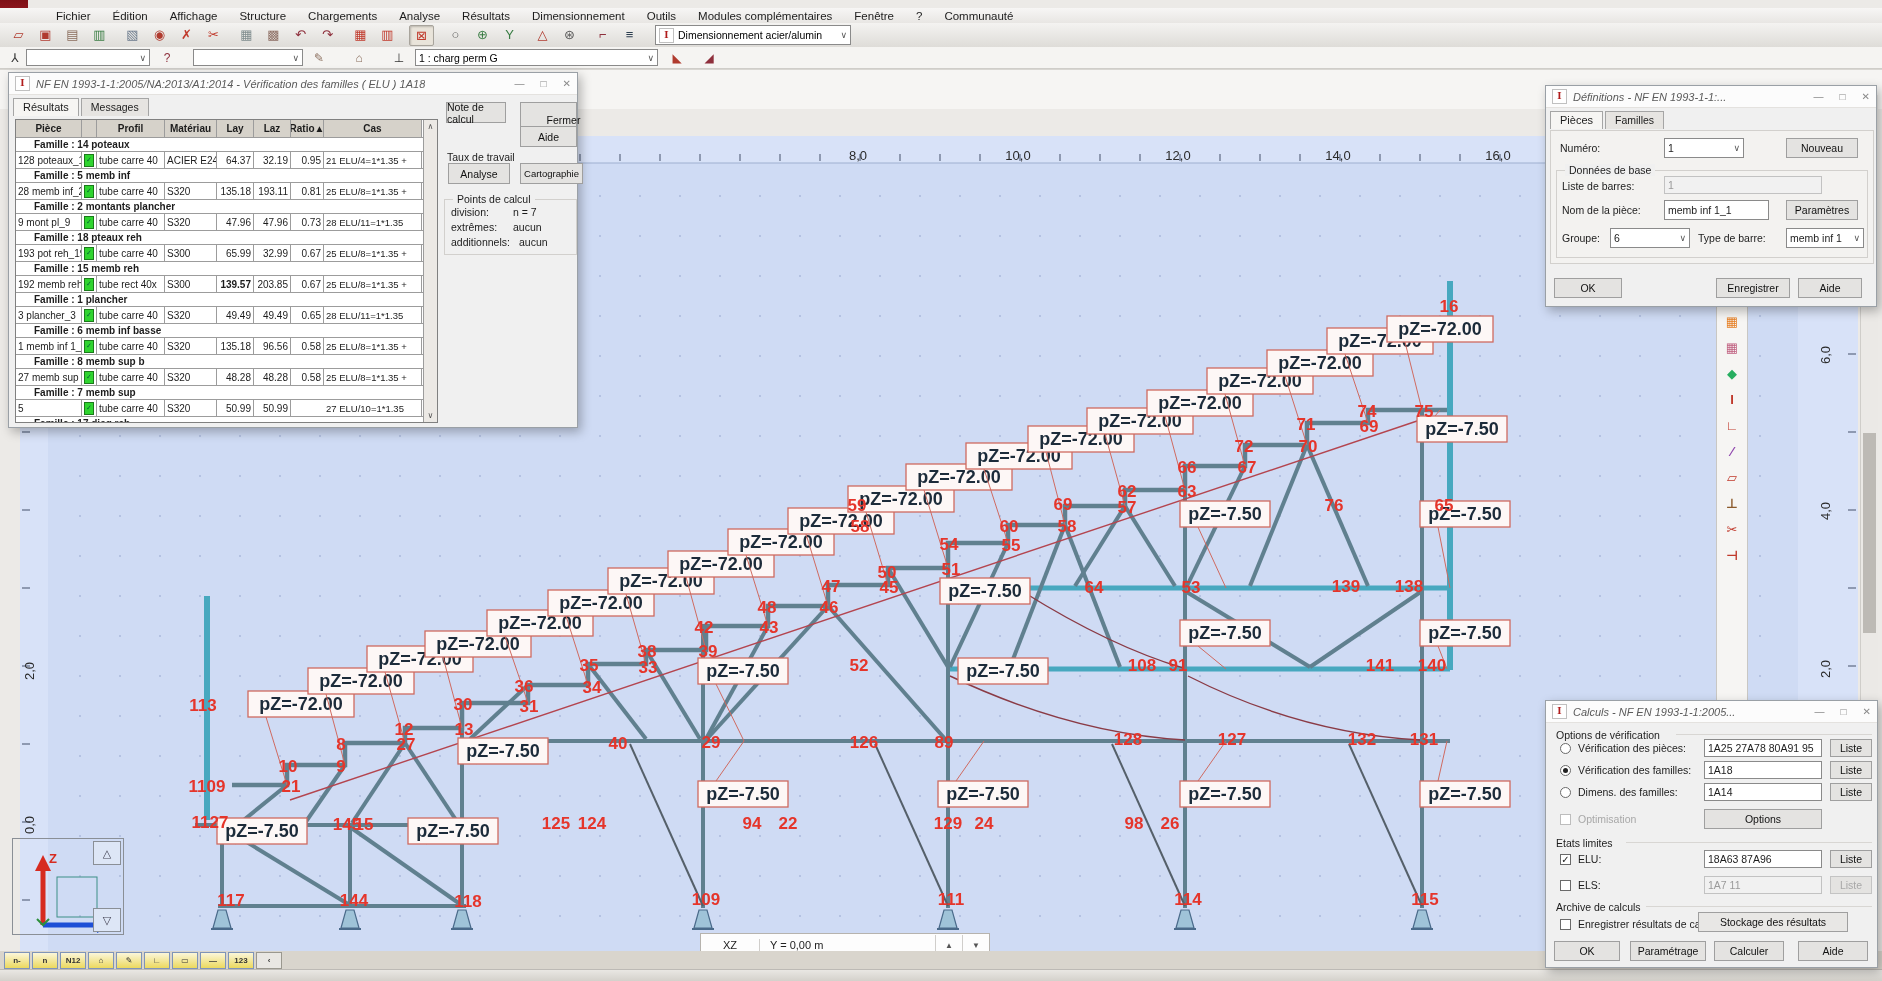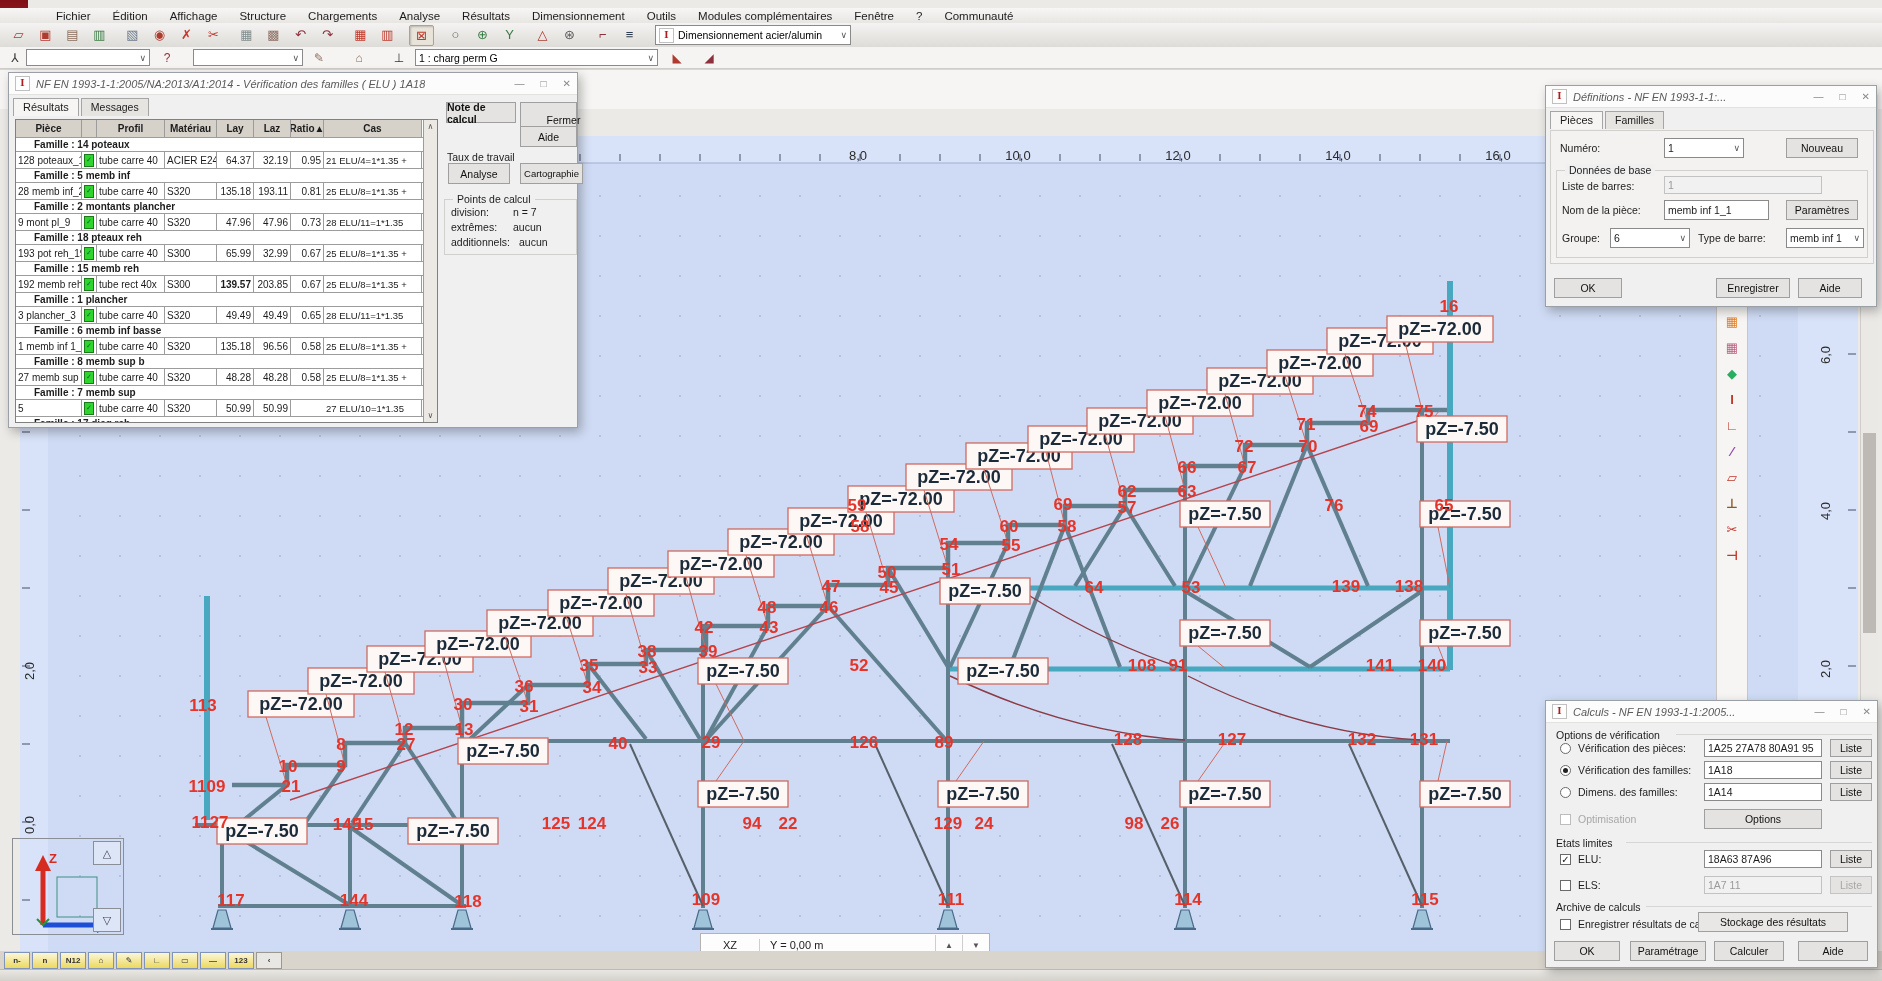--- a/index.html
+++ b/index.html
@@ -731,21 +731,21 @@
         <div class="tc" style="width: 33px; justify-content: flex-end; margin-top: 20px;">0.56</div>
         <div class="tc" style="width: 98px; font-size: 9.5px;">27 ELU/10=1*1.35</div>
       </div>
       <div class="famrow">Famille :  17  diag reh</div>
       <div class="tscroll">
         <div style="padding-top:2px">∧</div>
         <div style="position:absolute;bottom:2px;width:100%">∨</div>
       </div>
     </div>
   <div id="sidepanel">
-    <div class="btn" style="left:437px;top:29px;width:70px;height:21px;font-weight:bold;">Note de calcul</div>
+    <div class="btn" style="left:437px;top:29px;width:60px;height:21px;">Note de calcul</div>
     <div class="btn" style="left:511px;top:29px;width:57px;height:36px;padding-left:30px;">Fermer</div>
     <div class="btn" style="left:511px;top:53px;width:57px;height:21px;">Aide</div>
     <div class="sp-lbl" style="left:438px;top:78px;">Taux de travail</div>
     <div class="btn" style="left:439px;top:90px;width:62px;height:21px;">Analyse</div>
     <div class="btn" style="left:505px;top:90px;width:63px;height:21px;font-size:9.5px;margin-left:6px;">Cartographie</div>
     <div class="grp" style="left:435px;top:126px;width:133px;height:56px;">
       <span class="gt">Points de calcul</span>
       <div class="sp-lbl" style="left:6px;top:6px;position:absolute;">division:</div>
       <div class="sp-lbl" style="left:68px;top:6px;position:absolute;">n = 7</div>
       <div class="sp-lbl" style="left:6px;top:21px;position:absolute;">extrêmes:</div>

